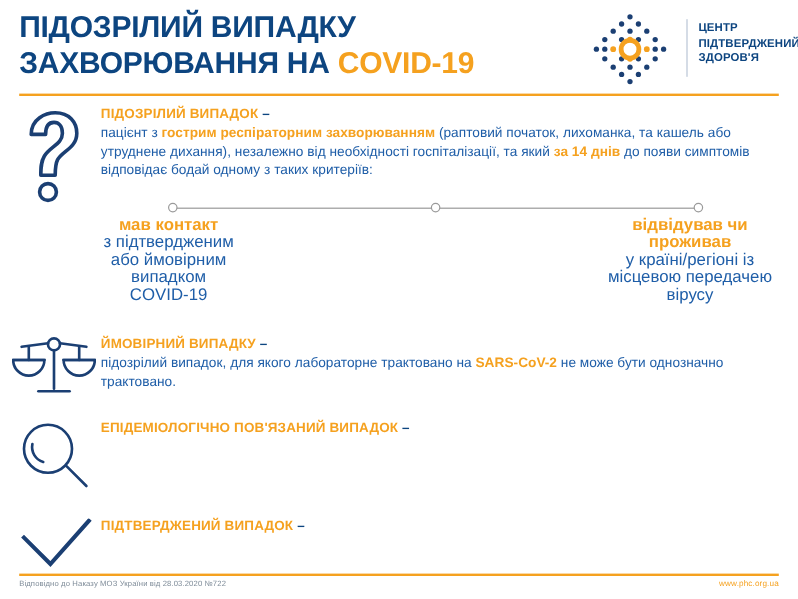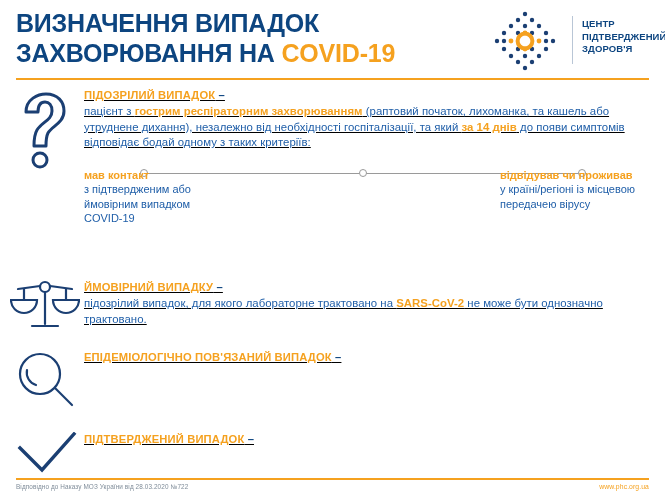--- a/index.html
+++ b/index.html
@@ -24,55 +24,55 @@
   .logo-text{
     position:absolute;left:94px;top:8px;width:80px;
     color:#0d4580;font-weight:bold;font-size:9.5px;line-height:12.6px;
     letter-spacing:0.1px;
   }
   .hr-top{position:absolute;left:16px;top:78px;width:633px;height:2px;background:#f5A11f;}
 
   
   .block{position:absolute;}
   .block-icon{position:absolute;}
-  .block-body{position:absolute;text-decoration:underline;}
+  .block-body{position:absolute;}
   .b-head{
     color:#f5A11f;font-weight:bold;font-size:11.2px;line-height:15px;
     letter-spacing:0.15px;margin-bottom:1px;
   }
   .b-head .dash{color:#0d4580;}
   .b-text{
     color:#1f5ea8;font-size:11.4px;line-height:15.6px;letter-spacing:0.02px;
   }
   .b-text b{color:#f5A11f;font-weight:bold;}
 
   
   .connector{position:absolute;left:140px;top:169px;width:446px;height:10px;}
   .conn-line{position:absolute;left:5px;top:4px;width:436px;height:1px;background:#9a9a9a;}
   .node{
     position:absolute;top:0;width:8px;height:8px;border-radius:50%;
     border:1.3px solid #9a9a9a;background:#ffffff;box-sizing:border-box;
   }
-  .crit{position:absolute;top:168px;
-    color:#1f5ea8;font-size:11px;line-height:14.4px;}
+  .crit{position:absolute;top:180px;text-align:center;
+    color:#1f5ea8;font-size:14px;line-height:14.4px;}
   .crit b{color:#f5A11f;font-weight:bold;}
 
   
   .hr-bot{position:absolute;left:16px;top:478px;width:633px;height:1.6px;background:#f5A11f;}
   .foot-left{position:absolute;left:16px;top:483px;color:#7f8c99;font-size:6.4px;letter-spacing:0.1px;}
   .foot-right{position:absolute;right:16px;top:483px;color:#f5A11f;font-size:6.8px;letter-spacing:0.1px;}
 </style>
 </head>
 <body>
 
 <div class="page">
 
   <div class="header">
     <div class="title">
-      <span>ВИЗНАЧЕННЯ ВИПАДОК</span><br>
+      <span>ПІДОЗРІЛИЙ ВИПАДКУ</span><br>
       <span>ЗАХВОРЮВАННЯ НА </span><span class="accent">COVID-19</span>
     </div>
 
     <div class="logo">
       <div class="logo-mark">
         <svg width="74" height="62" viewBox="0 0 74 62" xmlns="http://www.w3.org/2000/svg">
           <g fill="#1b3f73">
             <circle cx="37" cy="4" r="2.2"></circle>
             <circle cx="30" cy="10" r="2.2"></circle>
               <circle cx="44" cy="10" r="2.2"></circle>

